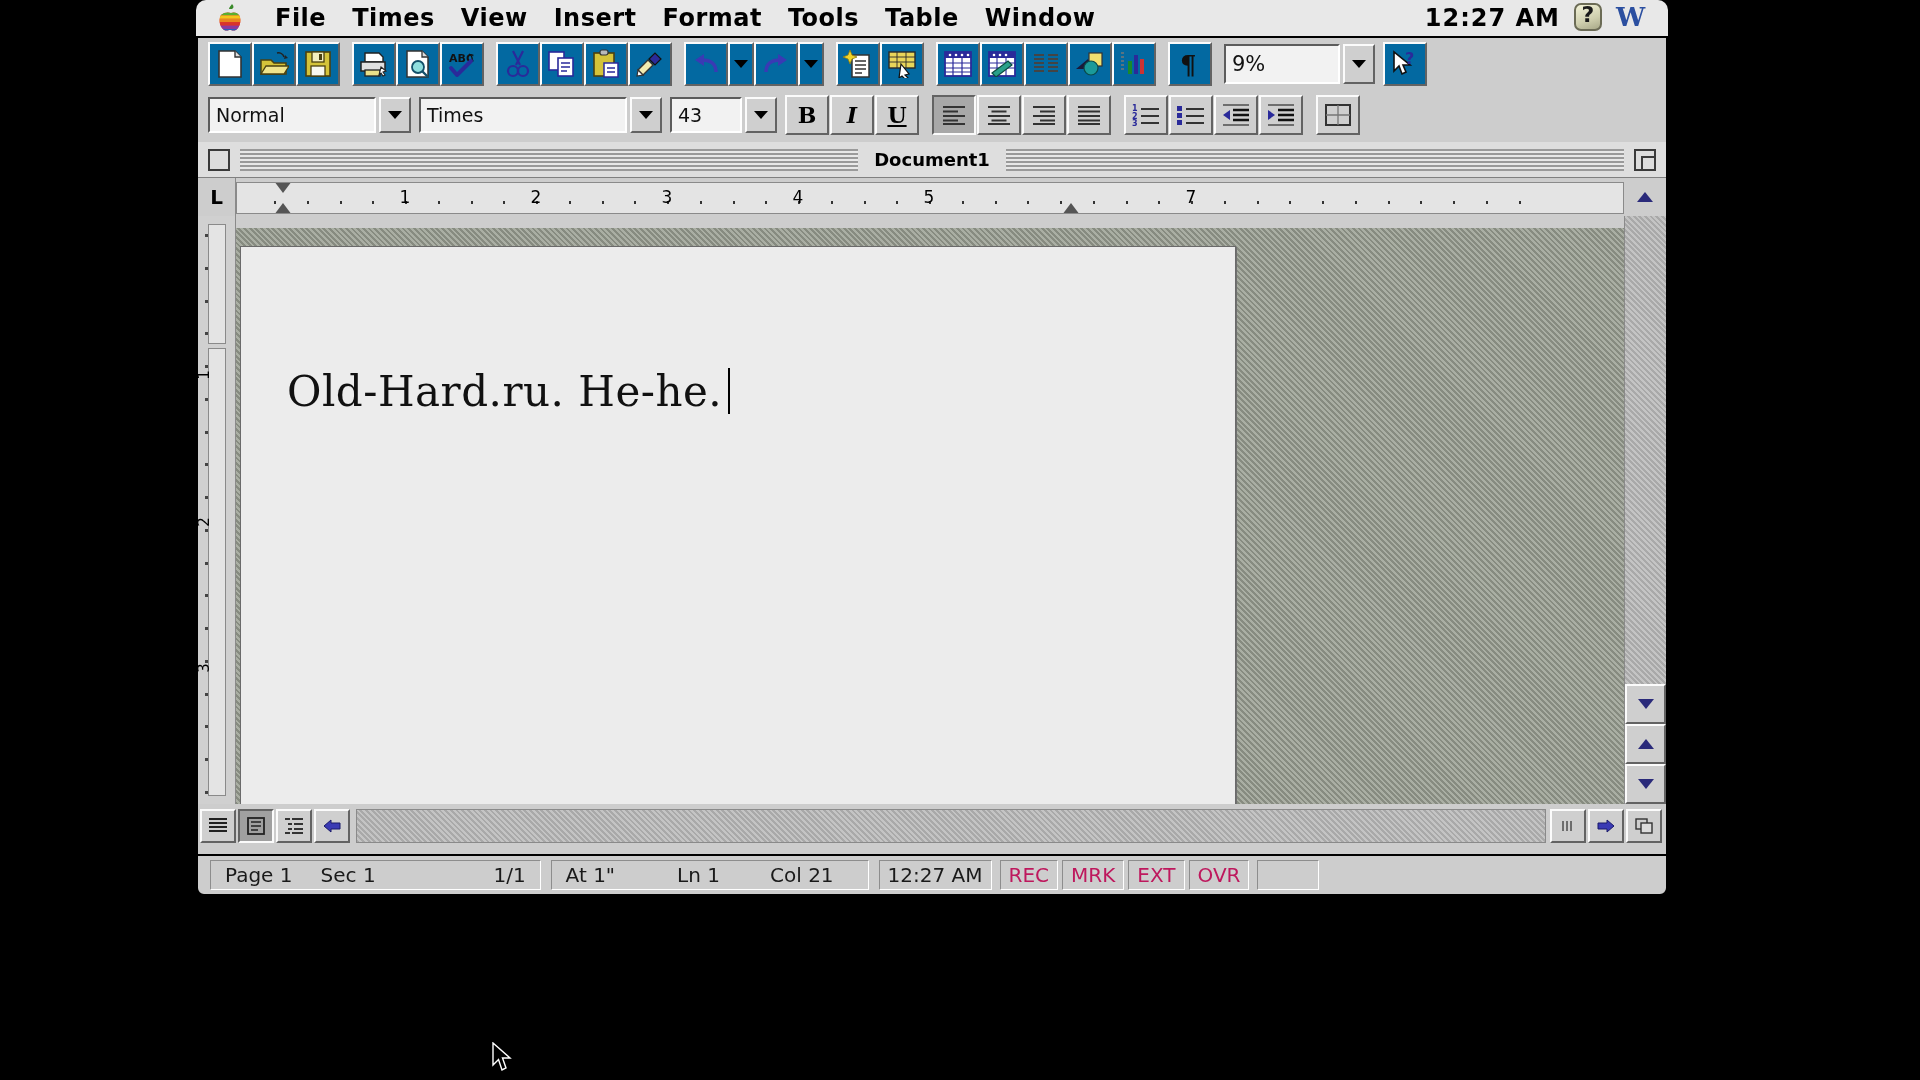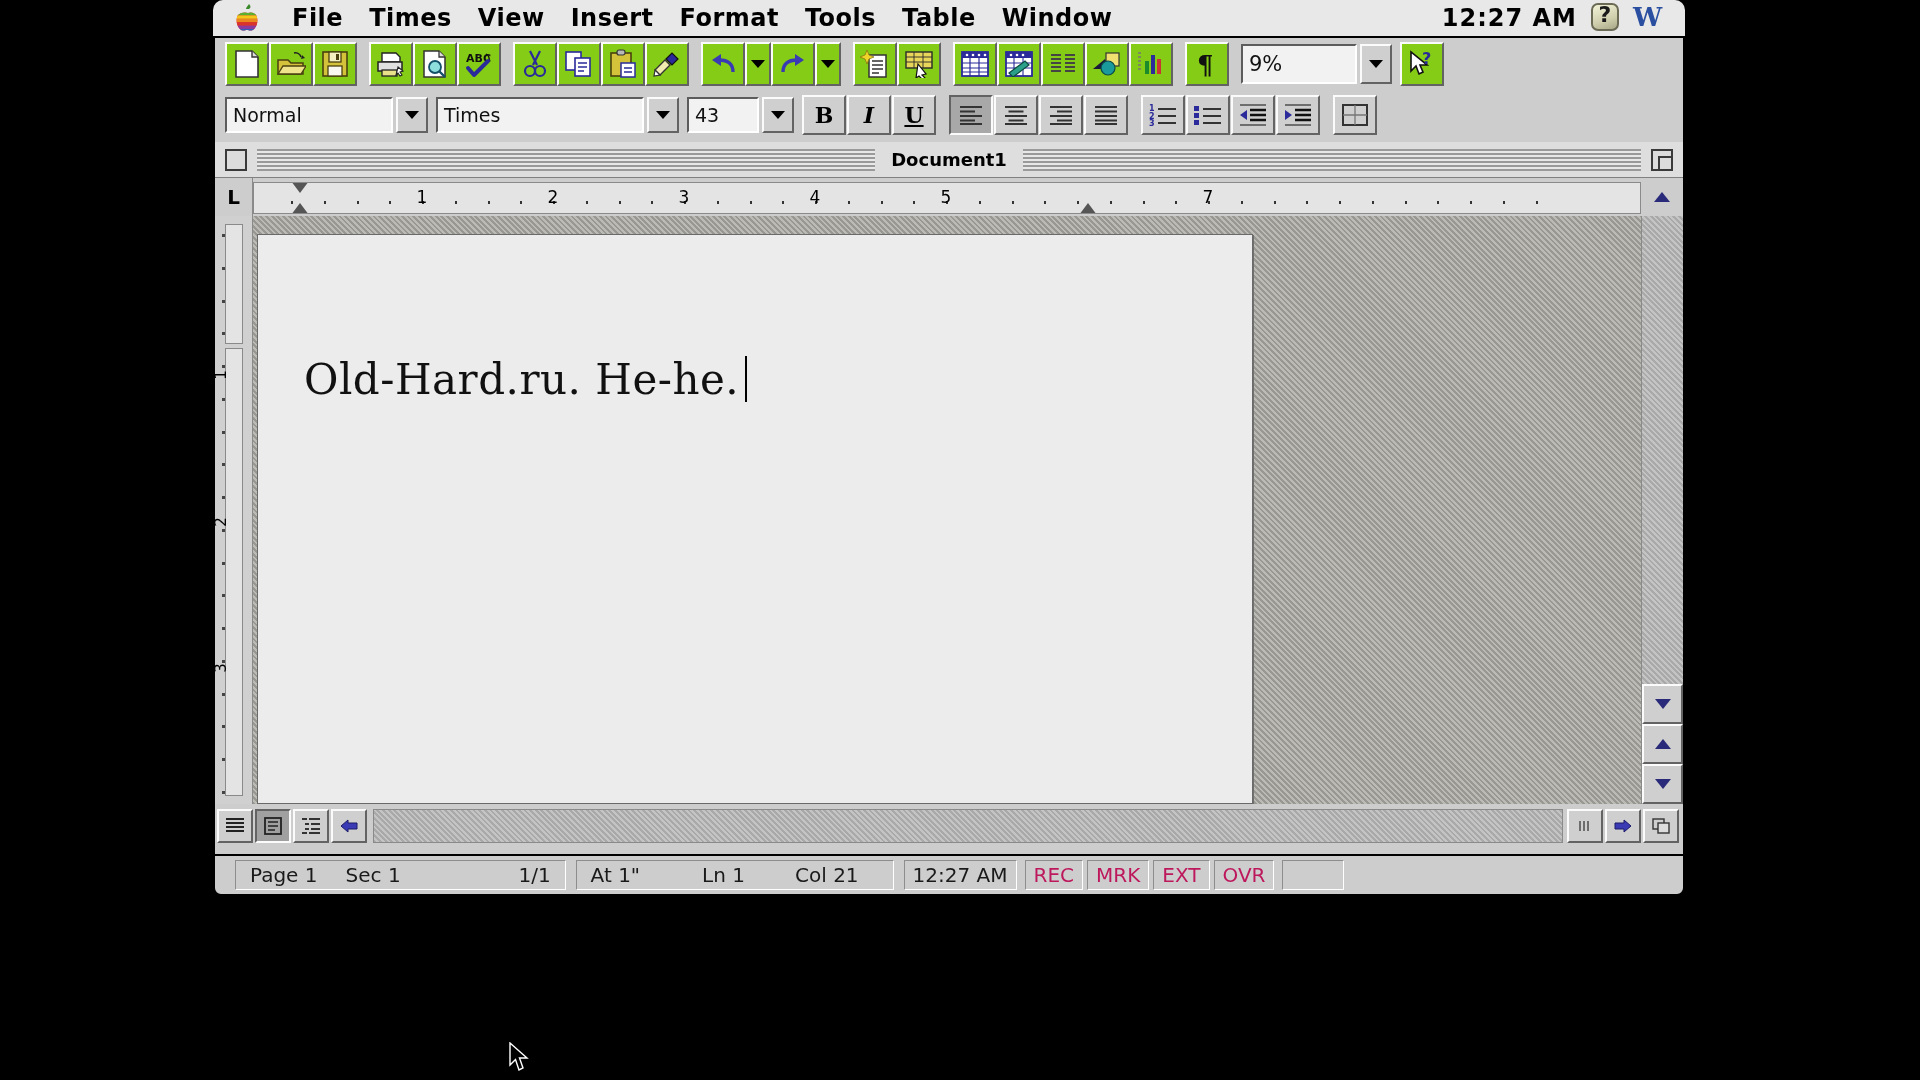--- a/index.html
+++ b/index.html
@@ -13,21 +13,21 @@
 
   
   #screen {
     position: absolute;
     left: 0; top: 0;
     width: 1920px; height: 1080px;
     background: #000;
   }
   #mac {
     position: absolute;
-    left: 213px; top: 0;
+    left: 196px; top: 0;
     width: 1472px; height: 1080px;
     background: #000;
   }
 
   
   #menubar {
     position: absolute;
     left: 0; top: 0;
     width: 1472px; height: 38px;
     background: #e8e8e8;
@@ -116,21 +116,21 @@
   }
   .tbrow {
     display: flex;
     align-items: center;
     height: 52px;
     padding-left: 10px;
   }
   .tbtn {
     width: 44px; height: 44px;
     margin-right: 0;
-    background: #84cc16;
+    background: #0369a1;
     border-top: 2px solid #fbfbfb;
     border-left: 2px solid #fbfbfb;
     border-right: 2px solid #636363;
     border-bottom: 2px solid #636363;
     position: relative;
     display: flex;
     align-items: center;
     justify-content: center;
     flex: 0 0 auto;
   }
@@ -358,23 +358,24 @@
     left: 1px;
     transform: rotate(-90deg);
     transform-origin: center;
     font-size: 15px;
     color: #000;
   }
   .vdot { position: absolute; left: 7px; width: 3px; height: 3px; background: #444; }
 
   #canvas {
     flex: 1 1 auto;
-    background: #fef9c3;
+    background: #4d7c0f;
     position: relative;
     overflow: hidden;
+    margin-top: 12px;
   }
   #canvas:before {
     content: "";
     position: absolute;
     inset: 0;
     background:
       repeating-linear-gradient(45deg, #8d8d8d 0 2px, #b4b4b4 2px 4px);
     opacity: 0.9;
   }
   #page {
@@ -1078,21 +1079,21 @@
         <div class="vbtn">
           <svg width="18" height="16" viewBox="0 0 18 16">
             <rect x="1" y="1" width="11" height="10" fill="none" stroke="#333" stroke-width="1.4"></rect>
             <rect x="6" y="5" width="11" height="10" fill="#dcdcdc" stroke="#333" stroke-width="1.4"></rect>
             </svg>
         </div>
       </div>
     </div>
 
     <div id="statusbar">
-      <div class="stgroup" style="margin-left:20px">
+      <div class="stgroup" style="margin-left:12px">
         <div class="stsub">
           <span>Page</span>&nbsp;<span>1</span>
         </div>
         <div class="stsub">
           <span>Sec</span>&nbsp;<span>1</span>
         </div>
         <div class="stsub" style="min-width:150px;justify-content:flex-end;text-align:right">1/1</div>
       </div>
 
       <div class="stgroup" style="margin-left:10px">

